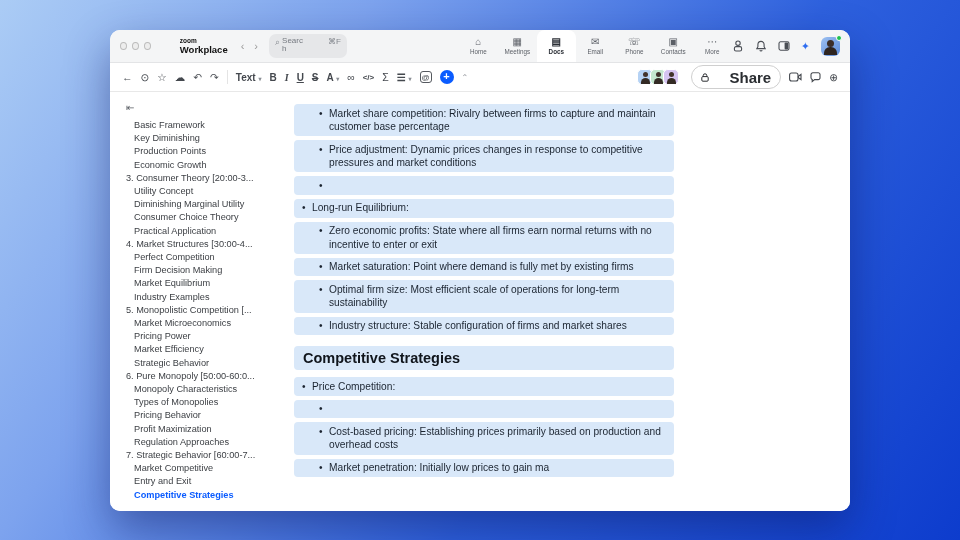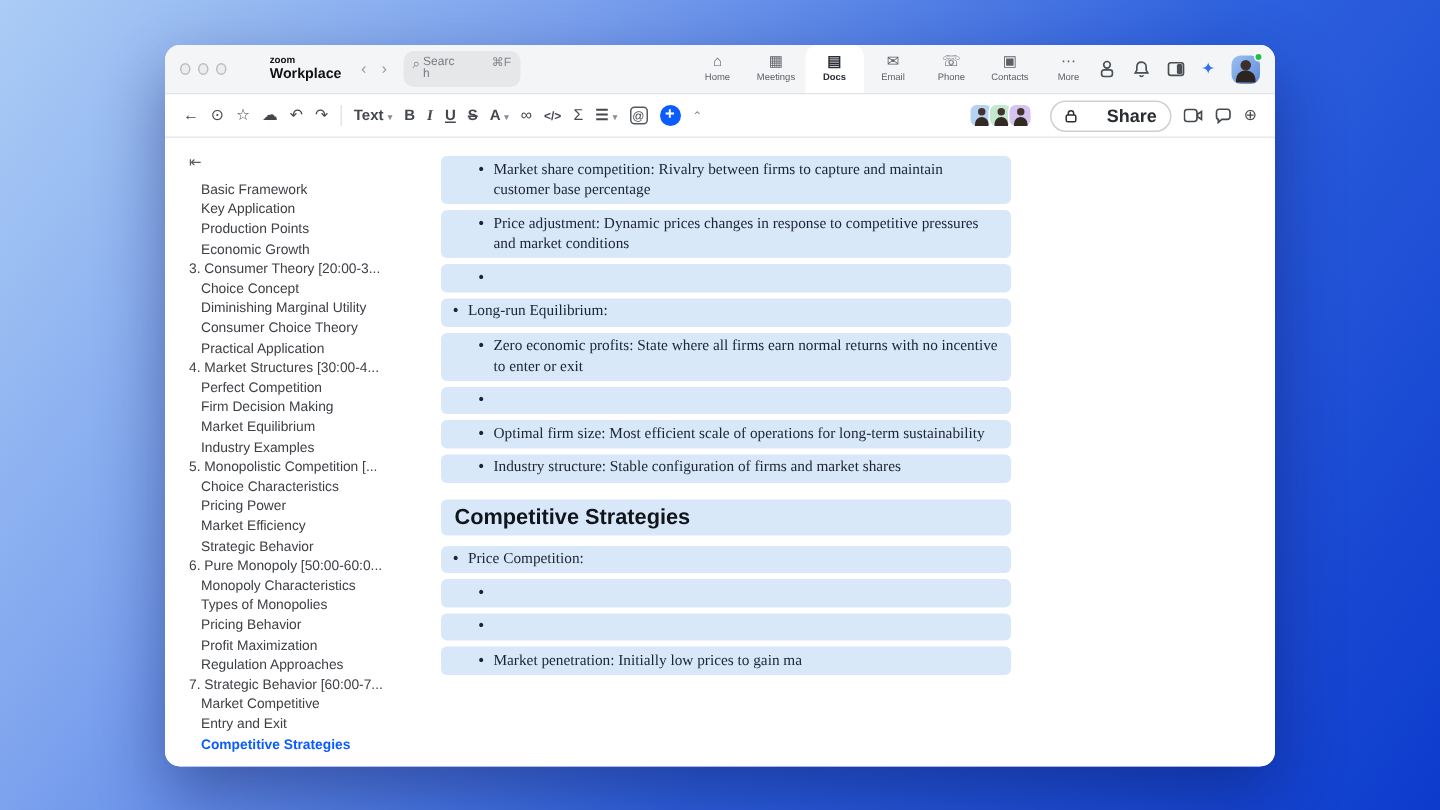--- a/index.html
+++ b/index.html
@@ -56,36 +56,36 @@
                display:flex; align-items:center; justify-content:center; }
   .plus-btn { width:14px; height:14px; border-radius:50%; background:var(--accent); color:#fff;
               font-size:11px; line-height:13px; text-align:center; font-weight:700; }
   .avs { display:flex; margin-left:auto; }
   .av { width:16px; height:16px; border-radius:5px; position:relative; border:1px solid #fff; }
   .av + .av { margin-left:-3px; }
   .av.a1 { background:#b5d2f4; } .av.a2 { background:#c4e7cf; } .av.a3 { background:#d5c4f1; }
   .av::before { content:""; position:absolute; left:5px; top:2px; width:5px; height:5px; border-radius:50%; background:#42332c; }
   .av::after { content:""; position:absolute; left:3px; top:8px; width:9px; height:6px; border-radius:5px 5px 0 0; background:#332a24; }
   .share-btn { display:flex; align-items:center; gap:20px; border:1px solid #cfcfcf; border-radius:12px;
-               padding:2.5px 9px; font-size:12px; font-weight:700; color:#2a2d31; margin-left:4px; background:#fff; }
+               padding:2.5px 9px; font-size:15px; font-weight:700; color:#2a2d31; margin-left:4px; background:#fff; }
 
   
   .main { flex:1; display:flex; background:#fff; overflow:hidden; }
   .sidebar { width:176px; flex:none; padding:10px 4px 0 16px; overflow:hidden; }
   .collapse { font-size:10px; color:#5a5e64; margin-bottom:6px; }
   .sb-item { font-size:9.2px; color:#3d4045; line-height:13.2px; white-space:nowrap; overflow:hidden; }
   .sb-item.lvl1 { padding-left:8px; }
   .sb-item.active { color:var(--accent); font-weight:700; }
 
   .content { flex:1; padding:12px 0 0 8px; overflow:hidden; }
   .row { width:380px; background:var(--highlight); border-radius:4px; margin-bottom:4px;
          display:flex; padding:2.5px 8px; font-size:10.2px; line-height:13.6px; color:#1b2430; }
   .row.lvl2 { padding-left:25px; }
   .row .dot { flex:none; width:10px; }
-  .row .txt { flex:1;font-family:Liberation Serif, serif; }
+  .row .txt { flex:1; }
   .row.heading { display:block; font-size:14.5px; font-weight:700; color:#10151c;
                  padding:4px 9px; margin:11px 0 7px; line-height:16px; }
 
   svg { display:block; }
 </style>
 </head>
 <body>
 
 <div class="stage">
   <div class="window">
@@ -207,35 +207,35 @@
       </span>
       <span class="ic">⊕</span>
 
     </div>
 
     <div class="main">
       <div class="sidebar">
         <div class="collapse">⇤</div>
         <div id="sb-list">
             <div class="sb-item lvl1">Basic Framework</div>
-            <div class="sb-item lvl1">Key Application</div>
+            <div class="sb-item lvl1">Key Diminishing</div>
             <div class="sb-item lvl1">Production Points</div>
             <div class="sb-item lvl1">Economic Growth</div>
             <div class="sb-item">3. Consumer Theory [20:00-3...</div>
-            <div class="sb-item lvl1">Choice Concept</div>
+            <div class="sb-item lvl1">Utility Concept</div>
             <div class="sb-item lvl1">Diminishing Marginal Utility</div>
             <div class="sb-item lvl1">Consumer Choice Theory</div>
             <div class="sb-item lvl1">Practical Application</div>
             <div class="sb-item">4. Market Structures [30:00-4...</div>
             <div class="sb-item lvl1">Perfect Competition</div>
             <div class="sb-item lvl1">Firm Decision Making</div>
             <div class="sb-item lvl1">Market Equilibrium</div>
             <div class="sb-item lvl1">Industry Examples</div>
             <div class="sb-item">5. Monopolistic Competition [...</div>
-            <div class="sb-item lvl1">Choice Characteristics</div>
+            <div class="sb-item lvl1">Market Microeconomics</div>
             <div class="sb-item lvl1">Pricing Power</div>
             <div class="sb-item lvl1">Market Efficiency</div>
             <div class="sb-item lvl1">Strategic Behavior</div>
             <div class="sb-item">6. Pure Monopoly [50:00-60:0...</div>
             <div class="sb-item lvl1">Monopoly Characteristics</div>
             <div class="sb-item lvl1">Types of Monopolies</div>
             <div class="sb-item lvl1">Pricing Behavior</div>
             <div class="sb-item lvl1">Profit Maximization</div>
             <div class="sb-item lvl1">Regulation Approaches</div>
             <div class="sb-item">7. Strategic Behavior [60:00-7...</div>
@@ -260,39 +260,41 @@
             <div class="row lvl1">
               <span class="dot">•</span>
               <span class="txt">Long-run Equilibrium:</span>
             </div>
             <div class="row lvl2">
               <span class="dot">•</span>
               <span class="txt">Zero economic profits: State where all firms earn normal returns with no incentive to enter or exit</span>
             </div>
             <div class="row lvl2">
               <span class="dot">•</span>
+              <span class="txt">Market saturation: Point where demand is fully met by existing firms</span>
             </div>
             <div class="row lvl2">
               <span class="dot">•</span>
               <span class="txt">Optimal firm size: Most efficient scale of operations for long-term sustainability</span>
             </div>
             <div class="row lvl2">
               <span class="dot">•</span>
               <span class="txt">Industry structure: Stable configuration of firms and market shares</span>
             </div>
             <div class="row heading">Competitive Strategies</div>
             <div class="row lvl1">
               <span class="dot">•</span>
               <span class="txt">Price Competition:</span>
             </div>
             <div class="row lvl2">
               <span class="dot">•</span>
             </div>
             <div class="row lvl2">
               <span class="dot">•</span>
+              <span class="txt">Cost-based pricing: Establishing prices primarily based on production and overhead costs</span>
             </div>
             <div class="row lvl2">
               <span class="dot">•</span>
               <span class="txt">Market penetration: Initially low prices to gain ma</span>
             </div>
           </div>
 
       </div>
     </div>
 

